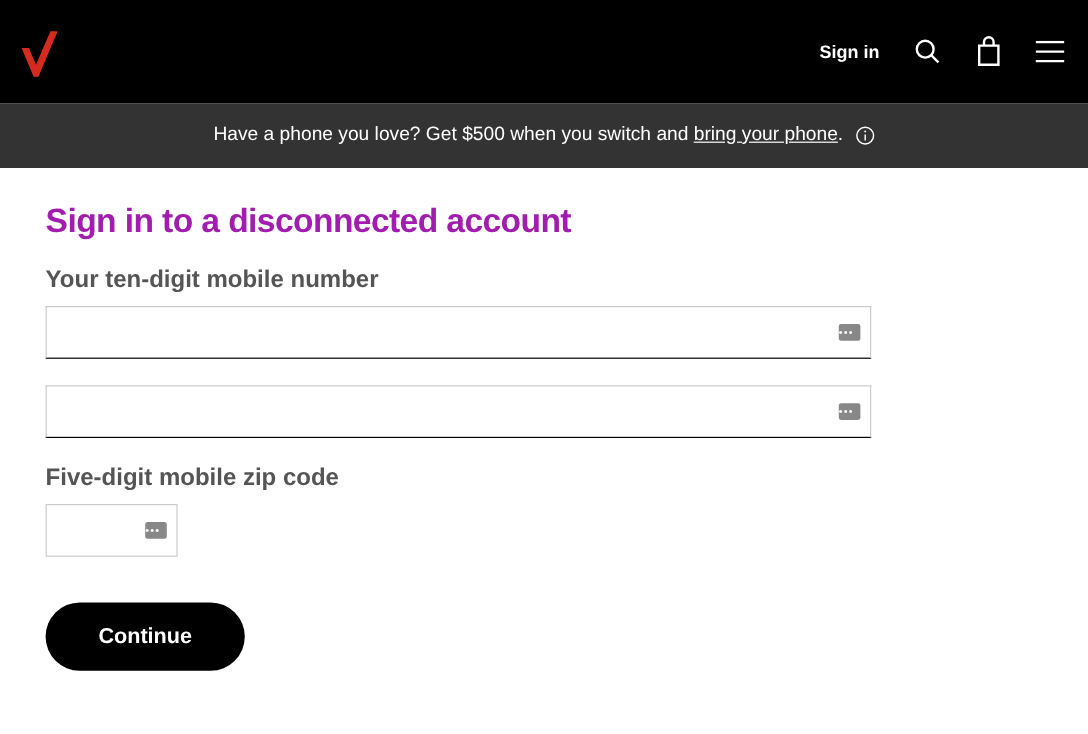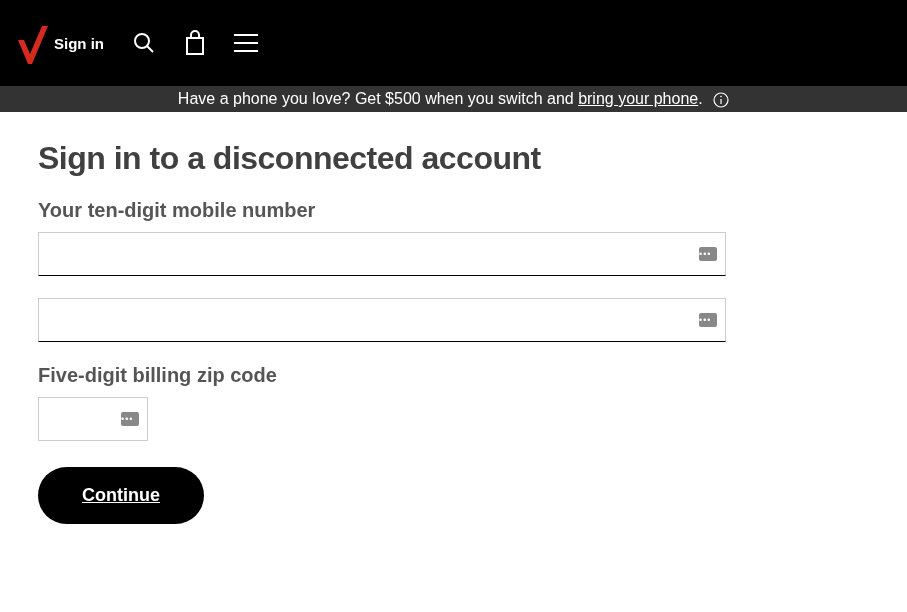--- a/index.html
+++ b/index.html
@@ -1,42 +1,42 @@
 <!DOCTYPE html>
 <html><head>
 <meta charset="utf-8">
 <style>
   * { box-sizing: border-box; margin: 0; padding: 0; }
   body { font-family: Arial, Helvetica, sans-serif; width: 907px; height: 612px; overflow: hidden; }
   
-  .header { background: #000; height: 86px; display: flex; align-items: center; padding: 0 20px; }
+  .header { background: #000; height: 86px; display: flex; align-items: center; justify-content: space-between; padding: 0 20px; }
   .logo { margin-left: -8px; margin-top: 8px; }
   .header-right { display: flex; align-items: center; gap: 28px; }
   .sign-in-link { color: #fff; font-weight: bold; font-size: 15px; text-decoration: none; cursor: pointer; }
   .icon-btn { cursor: pointer; display: flex; align-items: center; justify-content: center; }
   
-  .promo-bar { background: #333; color: #fff; text-align: center; padding: 4px 10px; font-size: 16px; }
+  .promo-bar { background: #333; color: #fff; text-align: center; padding: 18px 10px; font-size: 16px; }
   .promo-bar a { color: #fff; text-decoration: underline; cursor: pointer; }
   .promo-info { display: inline-flex; vertical-align: middle; margin-left: 6px; }
   
   .main { padding: 28px 38px; }
-  .page-title { font-size: 32px; font-weight: 900; letter-spacing: -0.5px; color: #404040; margin-bottom: 22px; }
+  .page-title { font-size: 28px; font-weight: 900; letter-spacing: -0.5px; color: #a21caf; margin-bottom: 22px; }
   
   .form-group { margin-bottom: 22px; }
   .form-group.wide { max-width: 688px; }
   .form-group.narrow { max-width: 110px; }
   .form-label { display: block; color: #555; font-weight: bold; font-size: 20px; margin-bottom: 10px; }
   .input-wrap { position: relative; border: 1px solid #ccc; border-bottom: 1px solid #000; }
   .form-group.narrow .input-wrap { border-bottom: 1px solid #ccc; }
   .text-input { width: 100%; height: 42px; border: none; outline: none; padding: 0 38px 0 10px; font-size: 15px; background: transparent; }
   .input-hint-icon { position: absolute; right: 8px; top: 50%; transform: translateY(-50%); width: 18px; height: 14px; background: #888; border-radius: 2px; display: flex; align-items: center; justify-content: center; }
   .input-hint-icon::after { content: ""; display: block; width: 10px; height: 2px; background: #fff; box-shadow: 0 -3px 0 #fff, 0 3px 0 #fff; opacity: 0; }
   .input-hint-icon .dots { color: #fff; font-size: 9px; letter-spacing: 1px; line-height: 1; }
   
-  .continue-btn { background: #000; color: #fff; font-weight: bold; font-size: 18px; border: none; border-radius: 30px; padding: 18px 44px; cursor: pointer; margin-top: 4px; text-decoration: underline; }
+  .continue-btn { background: #000; color: #fff; font-weight: bold; font-size: 18px; border: none; border-radius: 30px; padding: 18px 44px; cursor: pointer; margin-top: 16px; }
 </style>
 </head>
 <body>
 
 <div class="header">
   <div class="logo">
     <svg width="42" height="50" viewBox="0 0 42 50">
       <path d="M 30 6 L 18 34 L 12 20 L 6 20 L 16 44 L 20 44 L 36 6 Z" fill="#d52b1e"></path>
     </svg>
   </div>
@@ -91,21 +91,21 @@
   <div class="form-group wide">
     <div class="input-wrap">
       <input type="text" class="text-input" value="" style="">
       <span class="input-hint-icon">
           <span class="dots">•••</span>
         </span>
     </div>
   </div>
 
   <div class="form-group narrow">
-    <label class="form-label" style="white-space:nowrap">Five-digit billing zip code</label>
+    <label class="form-label" style="white-space:nowrap">Five-digit mobile zip code</label>
     <div class="input-wrap">
       <input type="text" class="text-input" style="padding-right: 30px;" value="">
       <span class="input-hint-icon">
           <span class="dots">•••</span>
         </span>
     </div>
   </div>
 
   <button class="continue-btn">Continue</button>
 </div>

